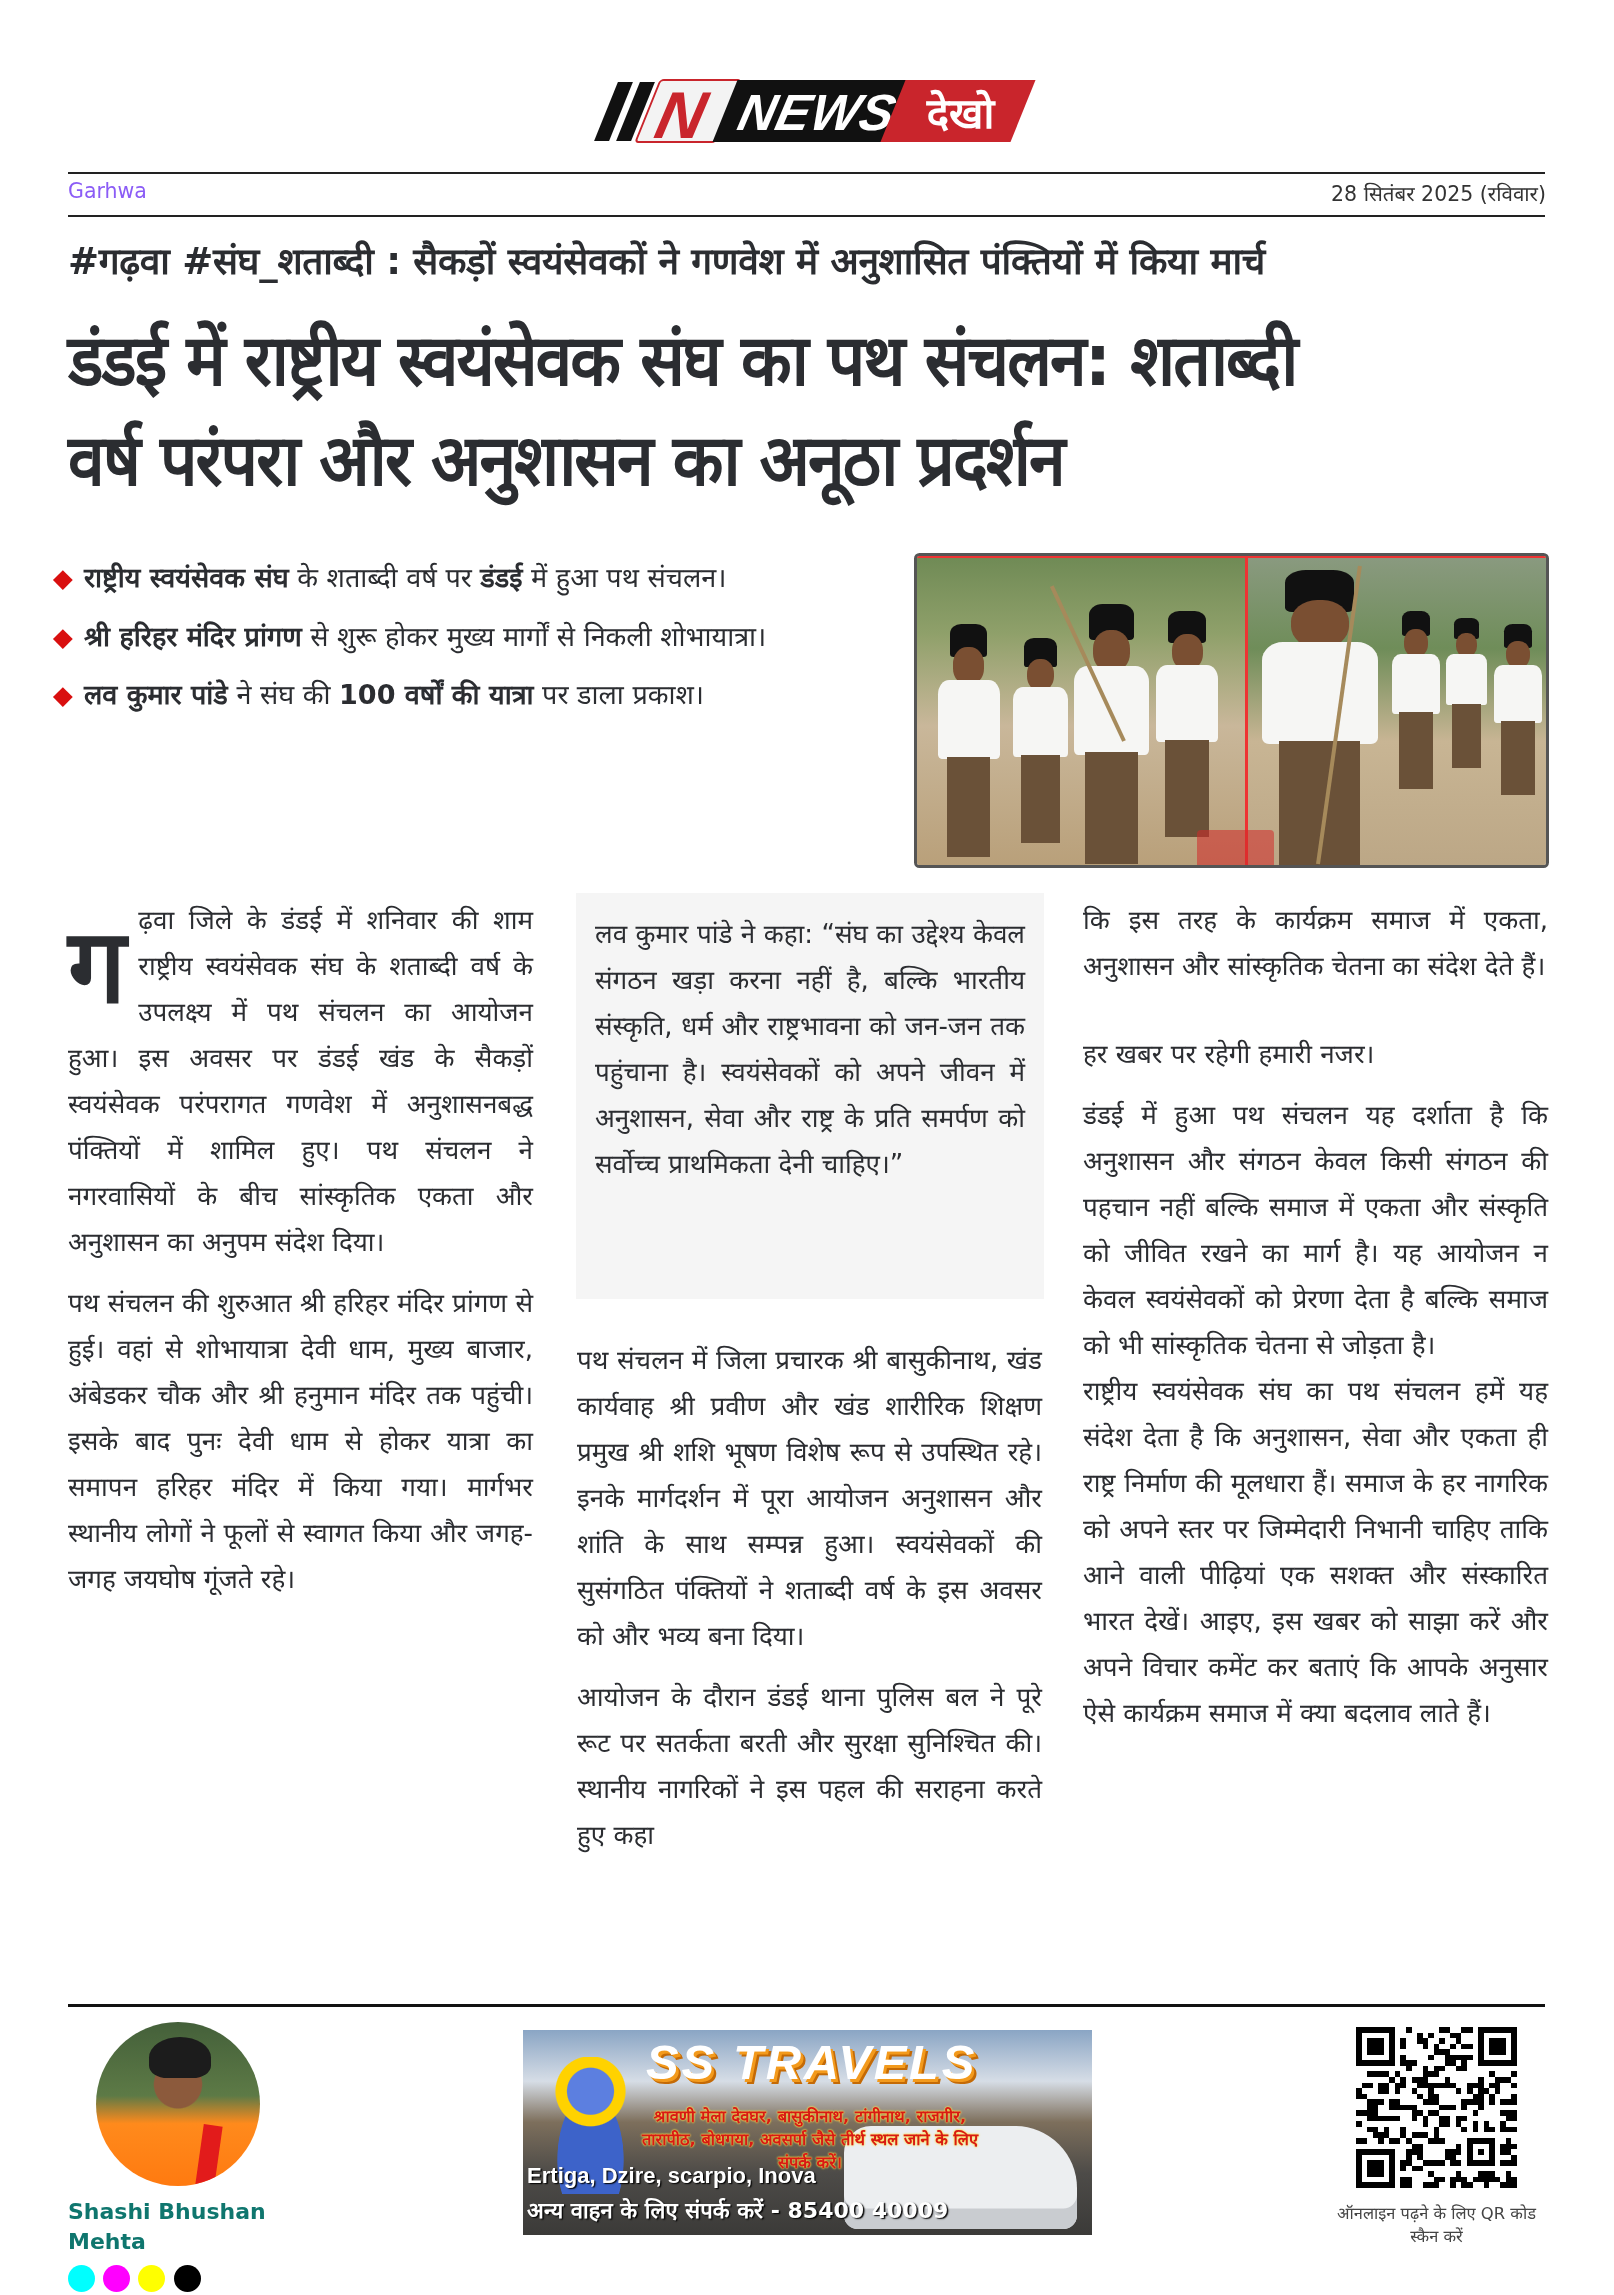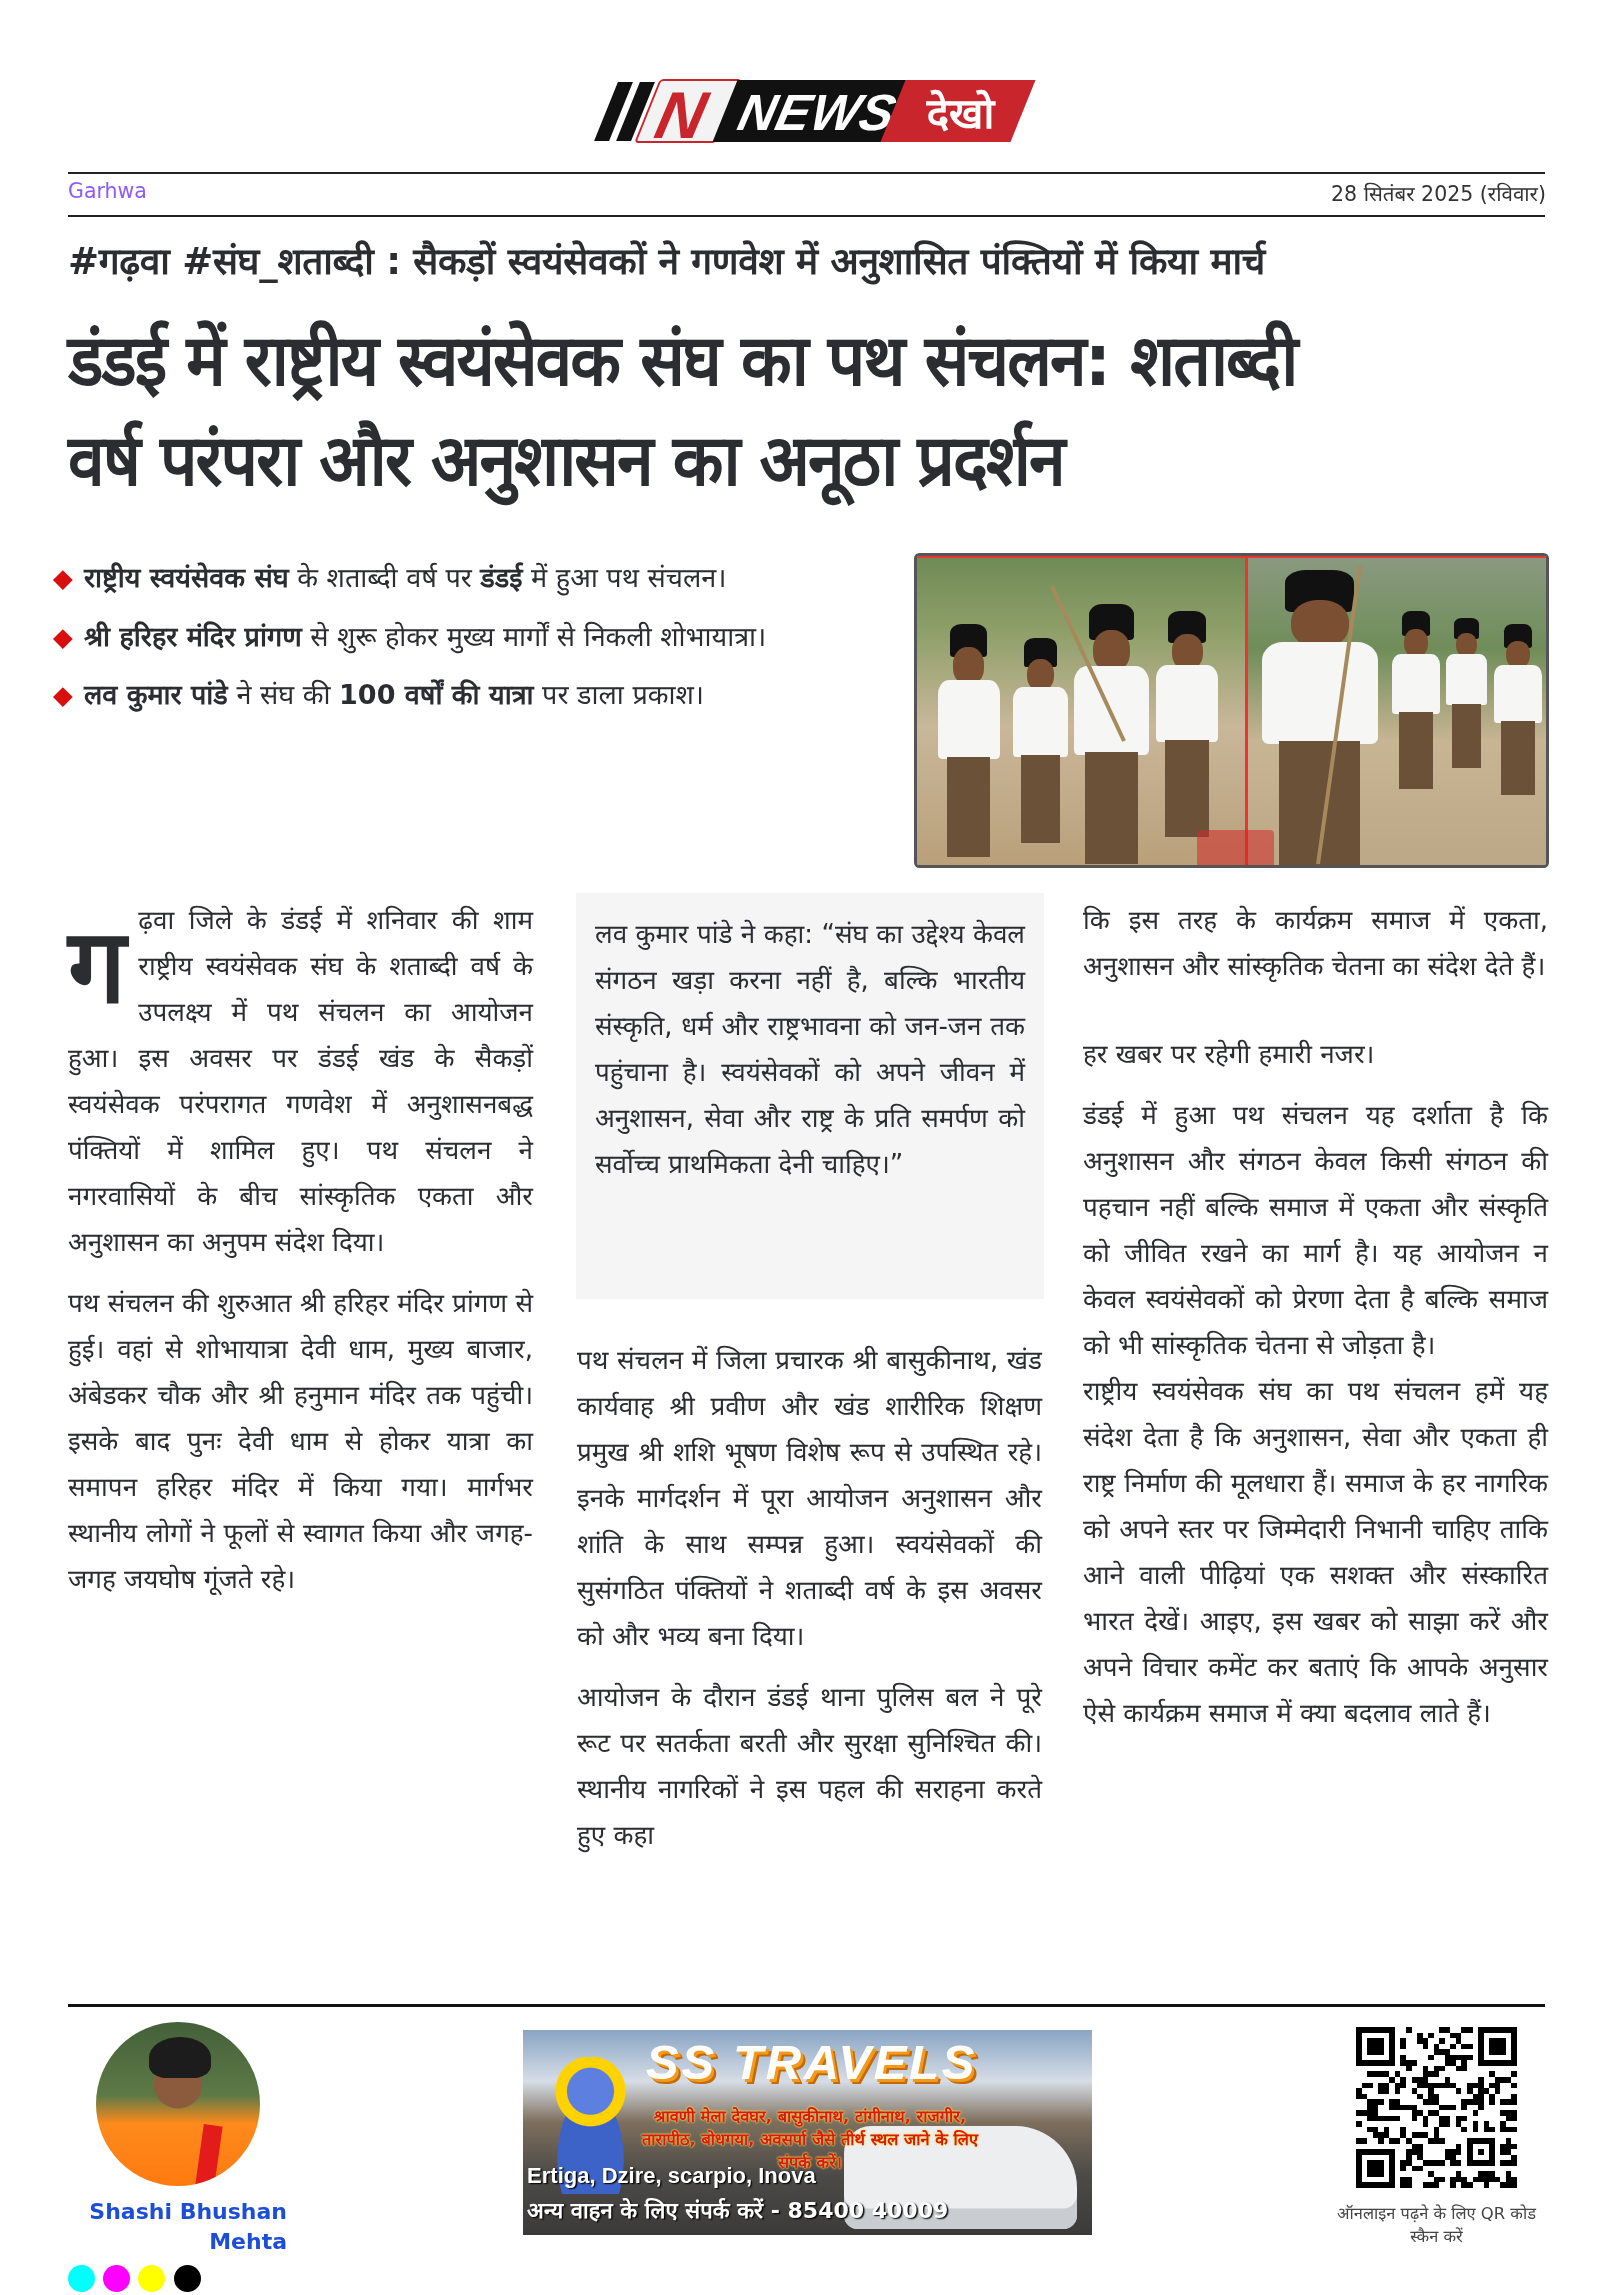--- a/index.html
+++ b/index.html
@@ -49,21 +49,21 @@
   .col1 { left: 68px; top: 897px; }
   .col2 { left: 577px; top: 1337px; }
   .col3 { left: 1083px; top: 897px; }
   .dropcap { float: left; font: 900 103px "DejaVu Sans", sans-serif; line-height: 96px; margin: 20.5px 12.3px 0 0; color: #2b2d31; }
   .quote { position: absolute; left: 576px; top: 893px; width: 468px; height: 406px; background: #f5f5f5; padding: 18px 19px; font: 26px "DejaVu Sans", sans-serif; line-height: 46px; text-align: justify; color: #2b2d31; }
 
   .footer-rule { position: absolute; left: 68px; top: 2004px; width: 1477px; height: 3.4px; background: #111; }
   .avatar { position: absolute; left: 96px; top: 2022px; width: 164px; height: 164px; border-radius: 50%; overflow: hidden; background: radial-gradient(circle at 50% 38%, #8c5a3c 0 18%, transparent 19%), linear-gradient(180deg, #44603a 0%, #5d7a46 45%, #ff8a1c 62%, #ff7a10 100%); }
   .avatar .hair { position: absolute; left: 53px; top: 15px; width: 62px; height: 41px; background: #1c1c1c; border-radius: 50% 50% 30% 30%; }
   .avatar .scarf { position: absolute; left: 103px; top: 103px; width: 19px; height: 68px; background: #e21b1b; transform: rotate(8deg); }
-  .author { position: absolute; left: 68px; top: 2197px; width: 219px; text-align: right; font: 700 22px "DejaVu Sans", sans-serif; line-height: 30px; color: #1d4ed8; }
+  .author { position: absolute; left: 68px; top: 2197px; width: 219px; text-align: left; font: 700 22px "DejaVu Sans", sans-serif; line-height: 30px; color: #0f766e; }
   .cmyk { position: absolute; left: 68px; top: 2265px; display: flex; gap: 8.2px; }
   .cmyk span { width: 27px; height: 27px; border-radius: 50%; display: block; }
 
   .ad { position: absolute; left: 523px; top: 2030px; width: 569px; height: 205px; overflow: hidden; background: linear-gradient(180deg, #8aa5c4 0%, #d6dde6 25%, #7d6f5c 45%, #4d4b48 70%, #3b3a38 100%); }
   .ad .title { position: absolute; left: 123px; top: 4.1px; font: italic 900 49px "Liberation Sans", sans-serif; color: #fff; letter-spacing: 2.7px; text-shadow: 2.7px 2.7px 0 #f39a1c, 4.8px 4.8px 0 #c46a06; text-align: center; }
   .ad .god { position: absolute; left: 16.4px; top: 27px; width: 103px; height: 137px; background: radial-gradient(circle at 50% 25%, #5c7fe0 0 20%, #ffd200 21% 30%, transparent 31%), radial-gradient(ellipse at 50% 75%, #3d63c9 0 45%, transparent 46%); }
   .ad .dest { position: absolute; left: 109px; top: 75px; width: 356px; text-align: center; font: 700 16.4px "DejaVu Sans", sans-serif; line-height: 23px; color: #d81a14; text-shadow: 0 0 2.1px #ffe04a, 0 0 2.1px #ffe04a; }
   .ad .car { position: absolute; left: 321px; top: 96px; width: 233px; height: 103px; background: #eceef0; border-radius: 27px 62px 13.7px 13.7px; box-shadow: inset 0 -20.5px 0 #c9ccd0; }
   .ad .cars { position: absolute; left: 4.1px; top: 133px; font: 900 22px "Liberation Sans", sans-serif; color: #fff; text-shadow: 1.4px 1.4px 1.4px #000; }
   .ad .contact { position: absolute; left: 4.1px; top: 164px; font: 900 22px "DejaVu Sans", sans-serif; color: #fff; text-shadow: 1.4px 1.4px 1.4px #000; white-space: nowrap; }

